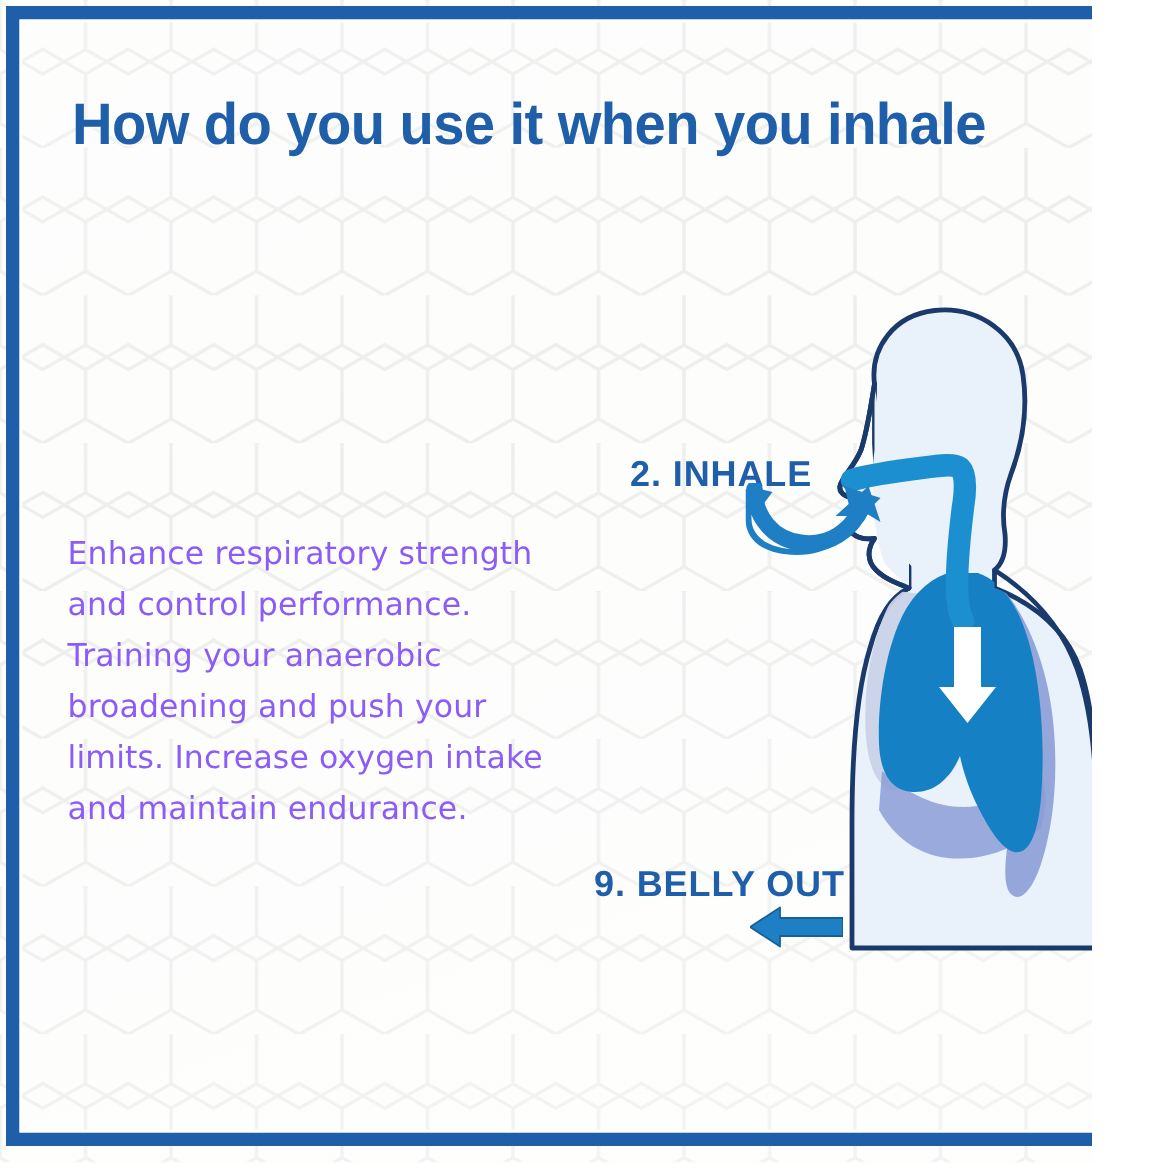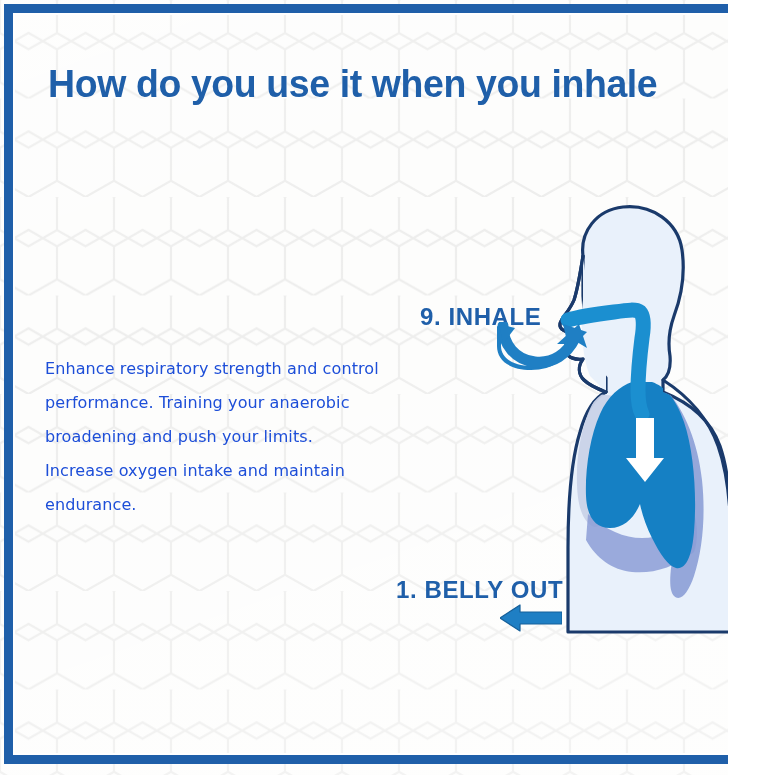--- a/index.html
+++ b/index.html
@@ -60,23 +60,23 @@
     white-space:nowrap;
     text-shadow:0 1px 0 rgba(255,255,255,0.6);
   }
 
   
   #body-copy{
     position:absolute;
     left:45px;top:352px;
     width:340px;
     z-index:4;
-    color:#1d4ed8;
+    color:#8b5cf6;
     font-family:"DejaVu Sans", sans-serif;
-    font-size:16px;
+    font-size:21px;
     font-weight:400;
     line-height:34px;
     letter-spacing:0.1px;
   }
 
   
   .step-label{
     position:absolute;
     z-index:5;
     color:#1f5fa9;
@@ -274,30 +274,30 @@
              C 100 114, 108 113, 112 116
              C 116 120, 116 130, 114 142
              C 112 158, 110 176, 110 194
              C 110 206, 112 214, 114 218" fill="none" stroke="#1b8fd0" stroke-width="15" stroke-linecap="round" stroke-linejoin="round"></path>
 
     <g>
       <path d="M108 222 L126 222 L126 262 L136 262 L117 286 L98 262 L108 262 Z" fill="#ffffff"></path>
     </g>
   </svg>
 
-  <div class="step-label" id="label-inhale">9. INHALE</div>
+  <div class="step-label" id="label-inhale">2. INHALE</div>
 
   <svg id="arrow-inhale" viewBox="0 0 92 48" aria-hidden="true">
     <path d="M4 6 L4 24 C 4 36, 16 44, 34 44 C 52 44, 64 34, 72 22 L 60 22 L 82 2 L 90 26 L 80 20
              C 72 36, 56 48, 34 48 C 12 48, 0 38, 0 24 L 0 4 Z" fill="#1f7fc4"></path>
     <path d="M6 4 C 6 22, 18 38, 38 40 C 56 42, 70 32, 78 16" fill="none" stroke="#1f7fc4" stroke-width="11" stroke-linecap="round"></path>
     <path d="M66 2 L90 10 L72 28 Z" fill="#1f7fc4"></path>
     <path d="M2 2 L18 6 L6 22 Z" fill="#1f7fc4"></path>
   </svg>
 
-  <div class="step-label" id="label-belly">1. BELLY OUT</div>
+  <div class="step-label" id="label-belly">9. BELLY OUT</div>
 
   <svg id="arrow-belly" viewBox="0 0 62 30" aria-hidden="true">
     <path d="M0 15 L20 2 L20 9 L62 9 L62 21 L20 21 L20 28 Z" fill="#1f7fc4" stroke="#16609a" stroke-width="1.2" stroke-linejoin="round"></path>
   </svg>
 
 
 </div>
 
 </body></html>

